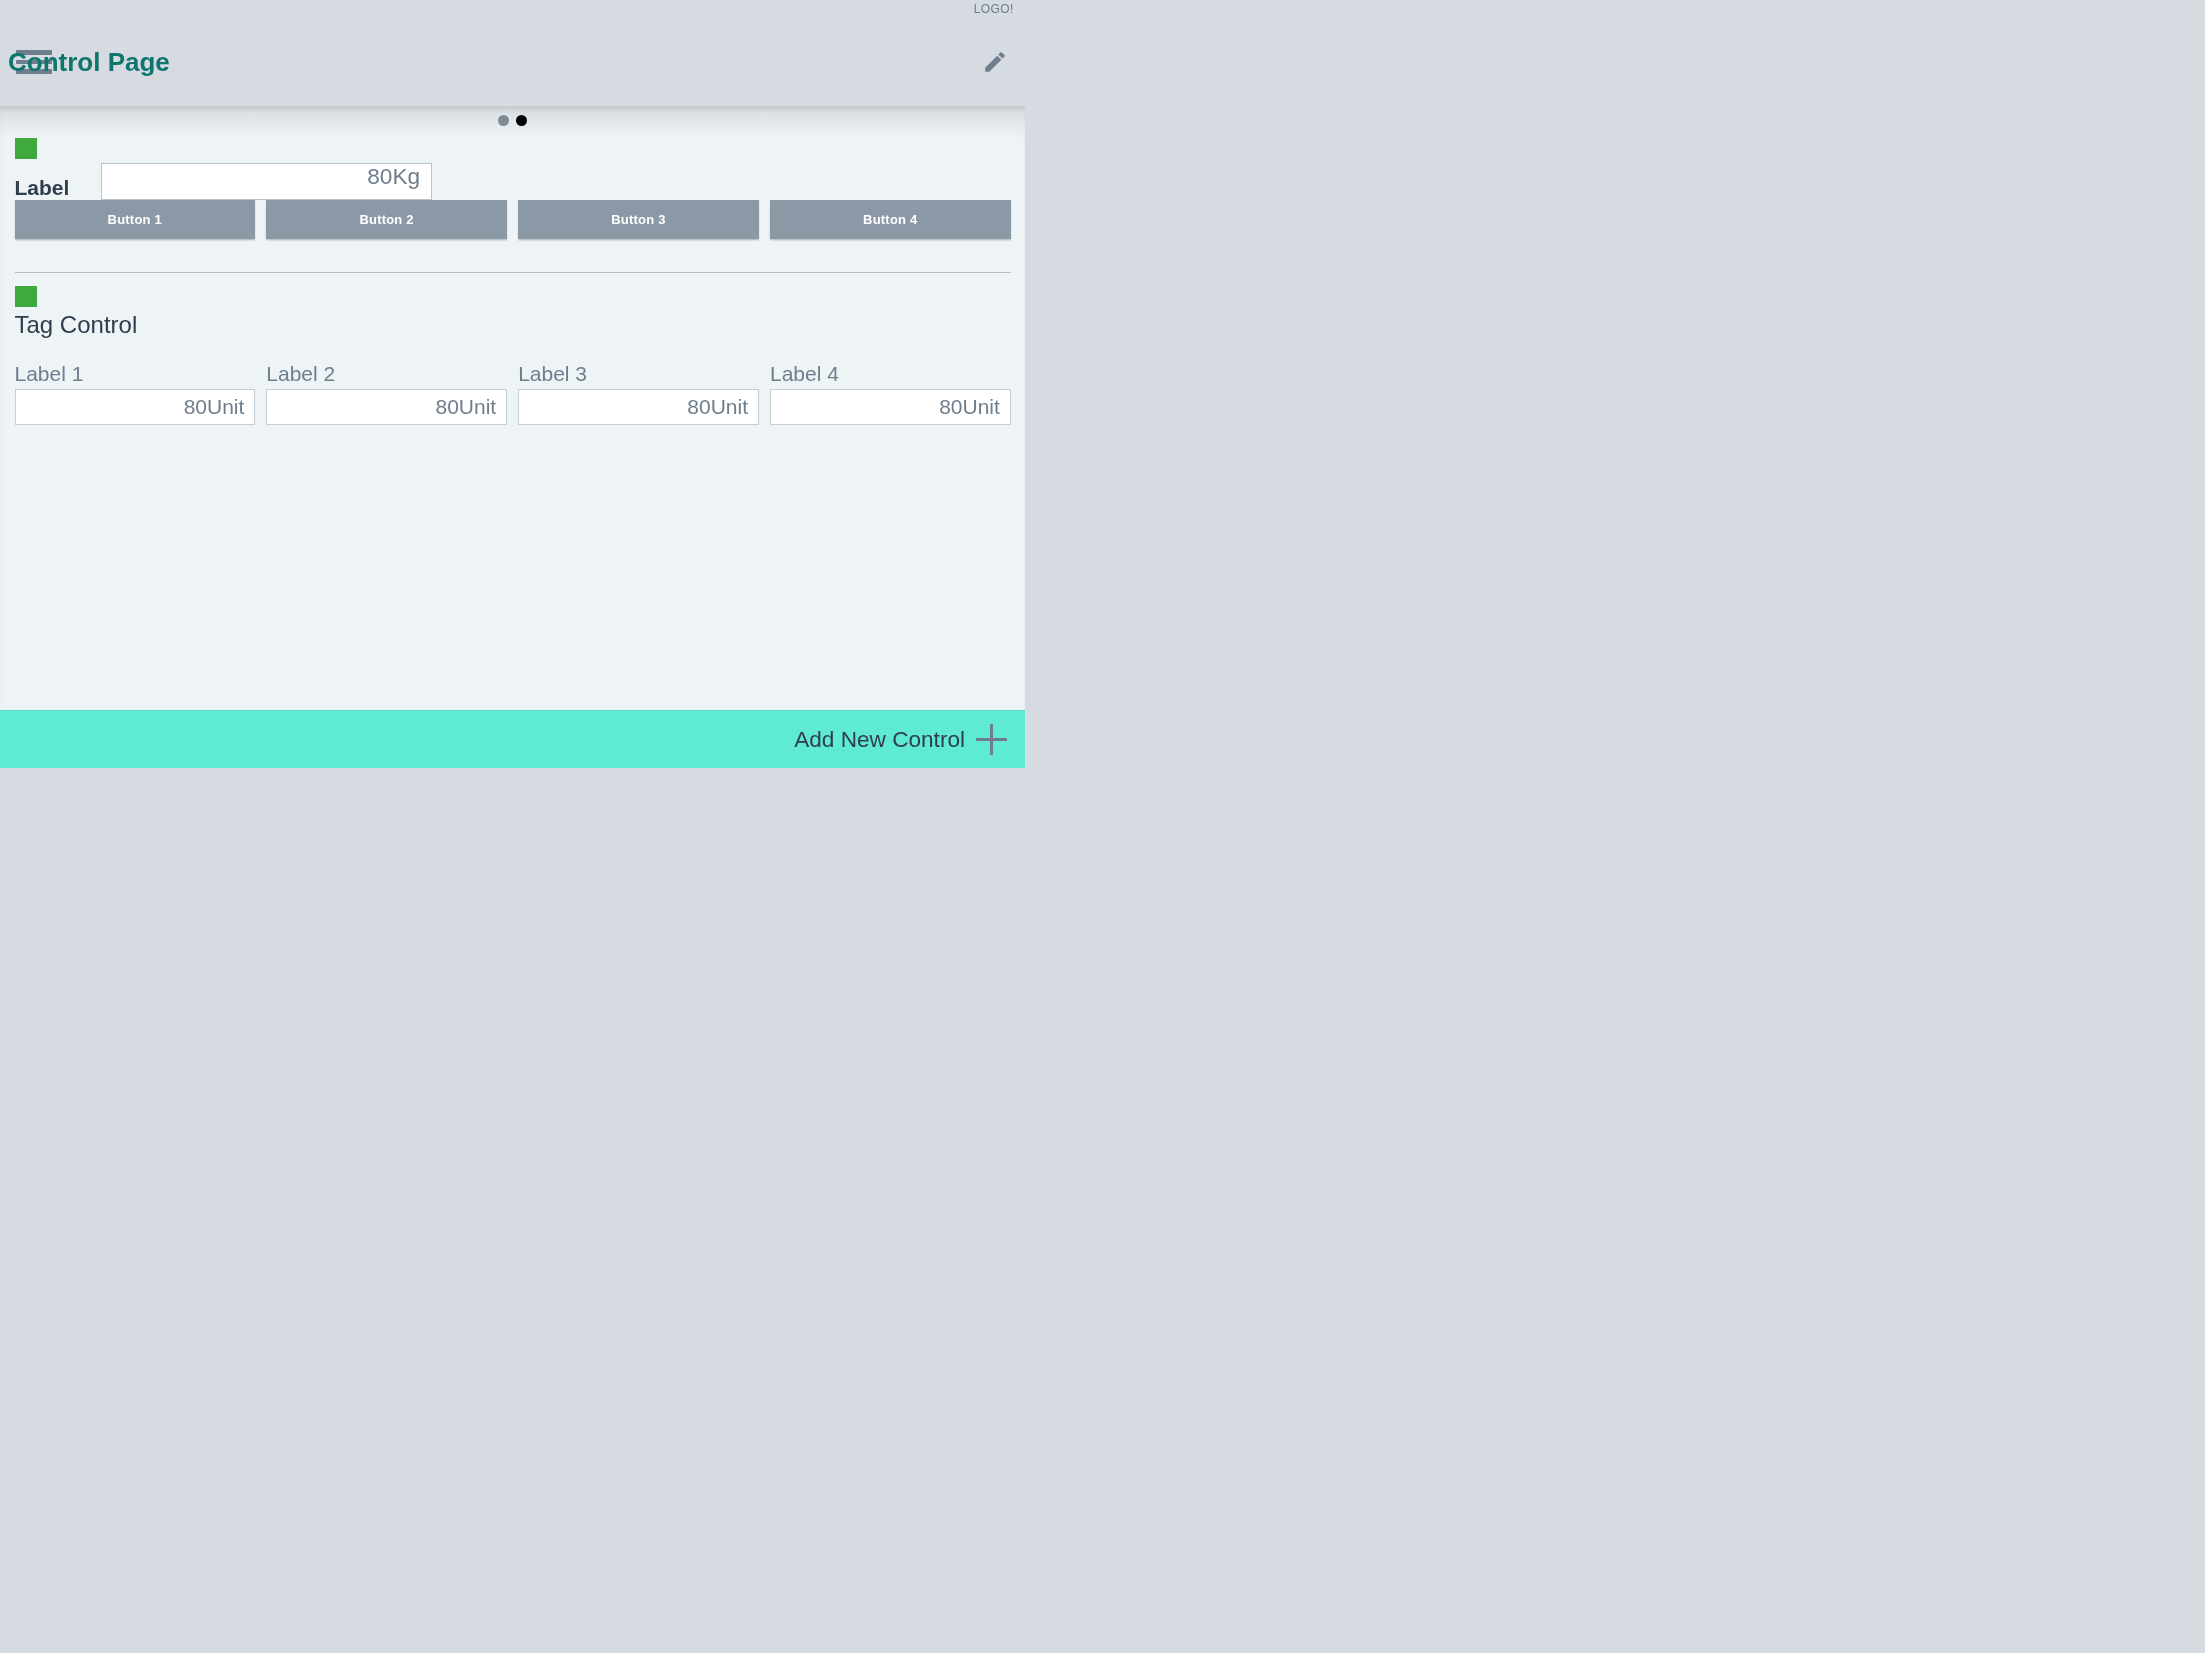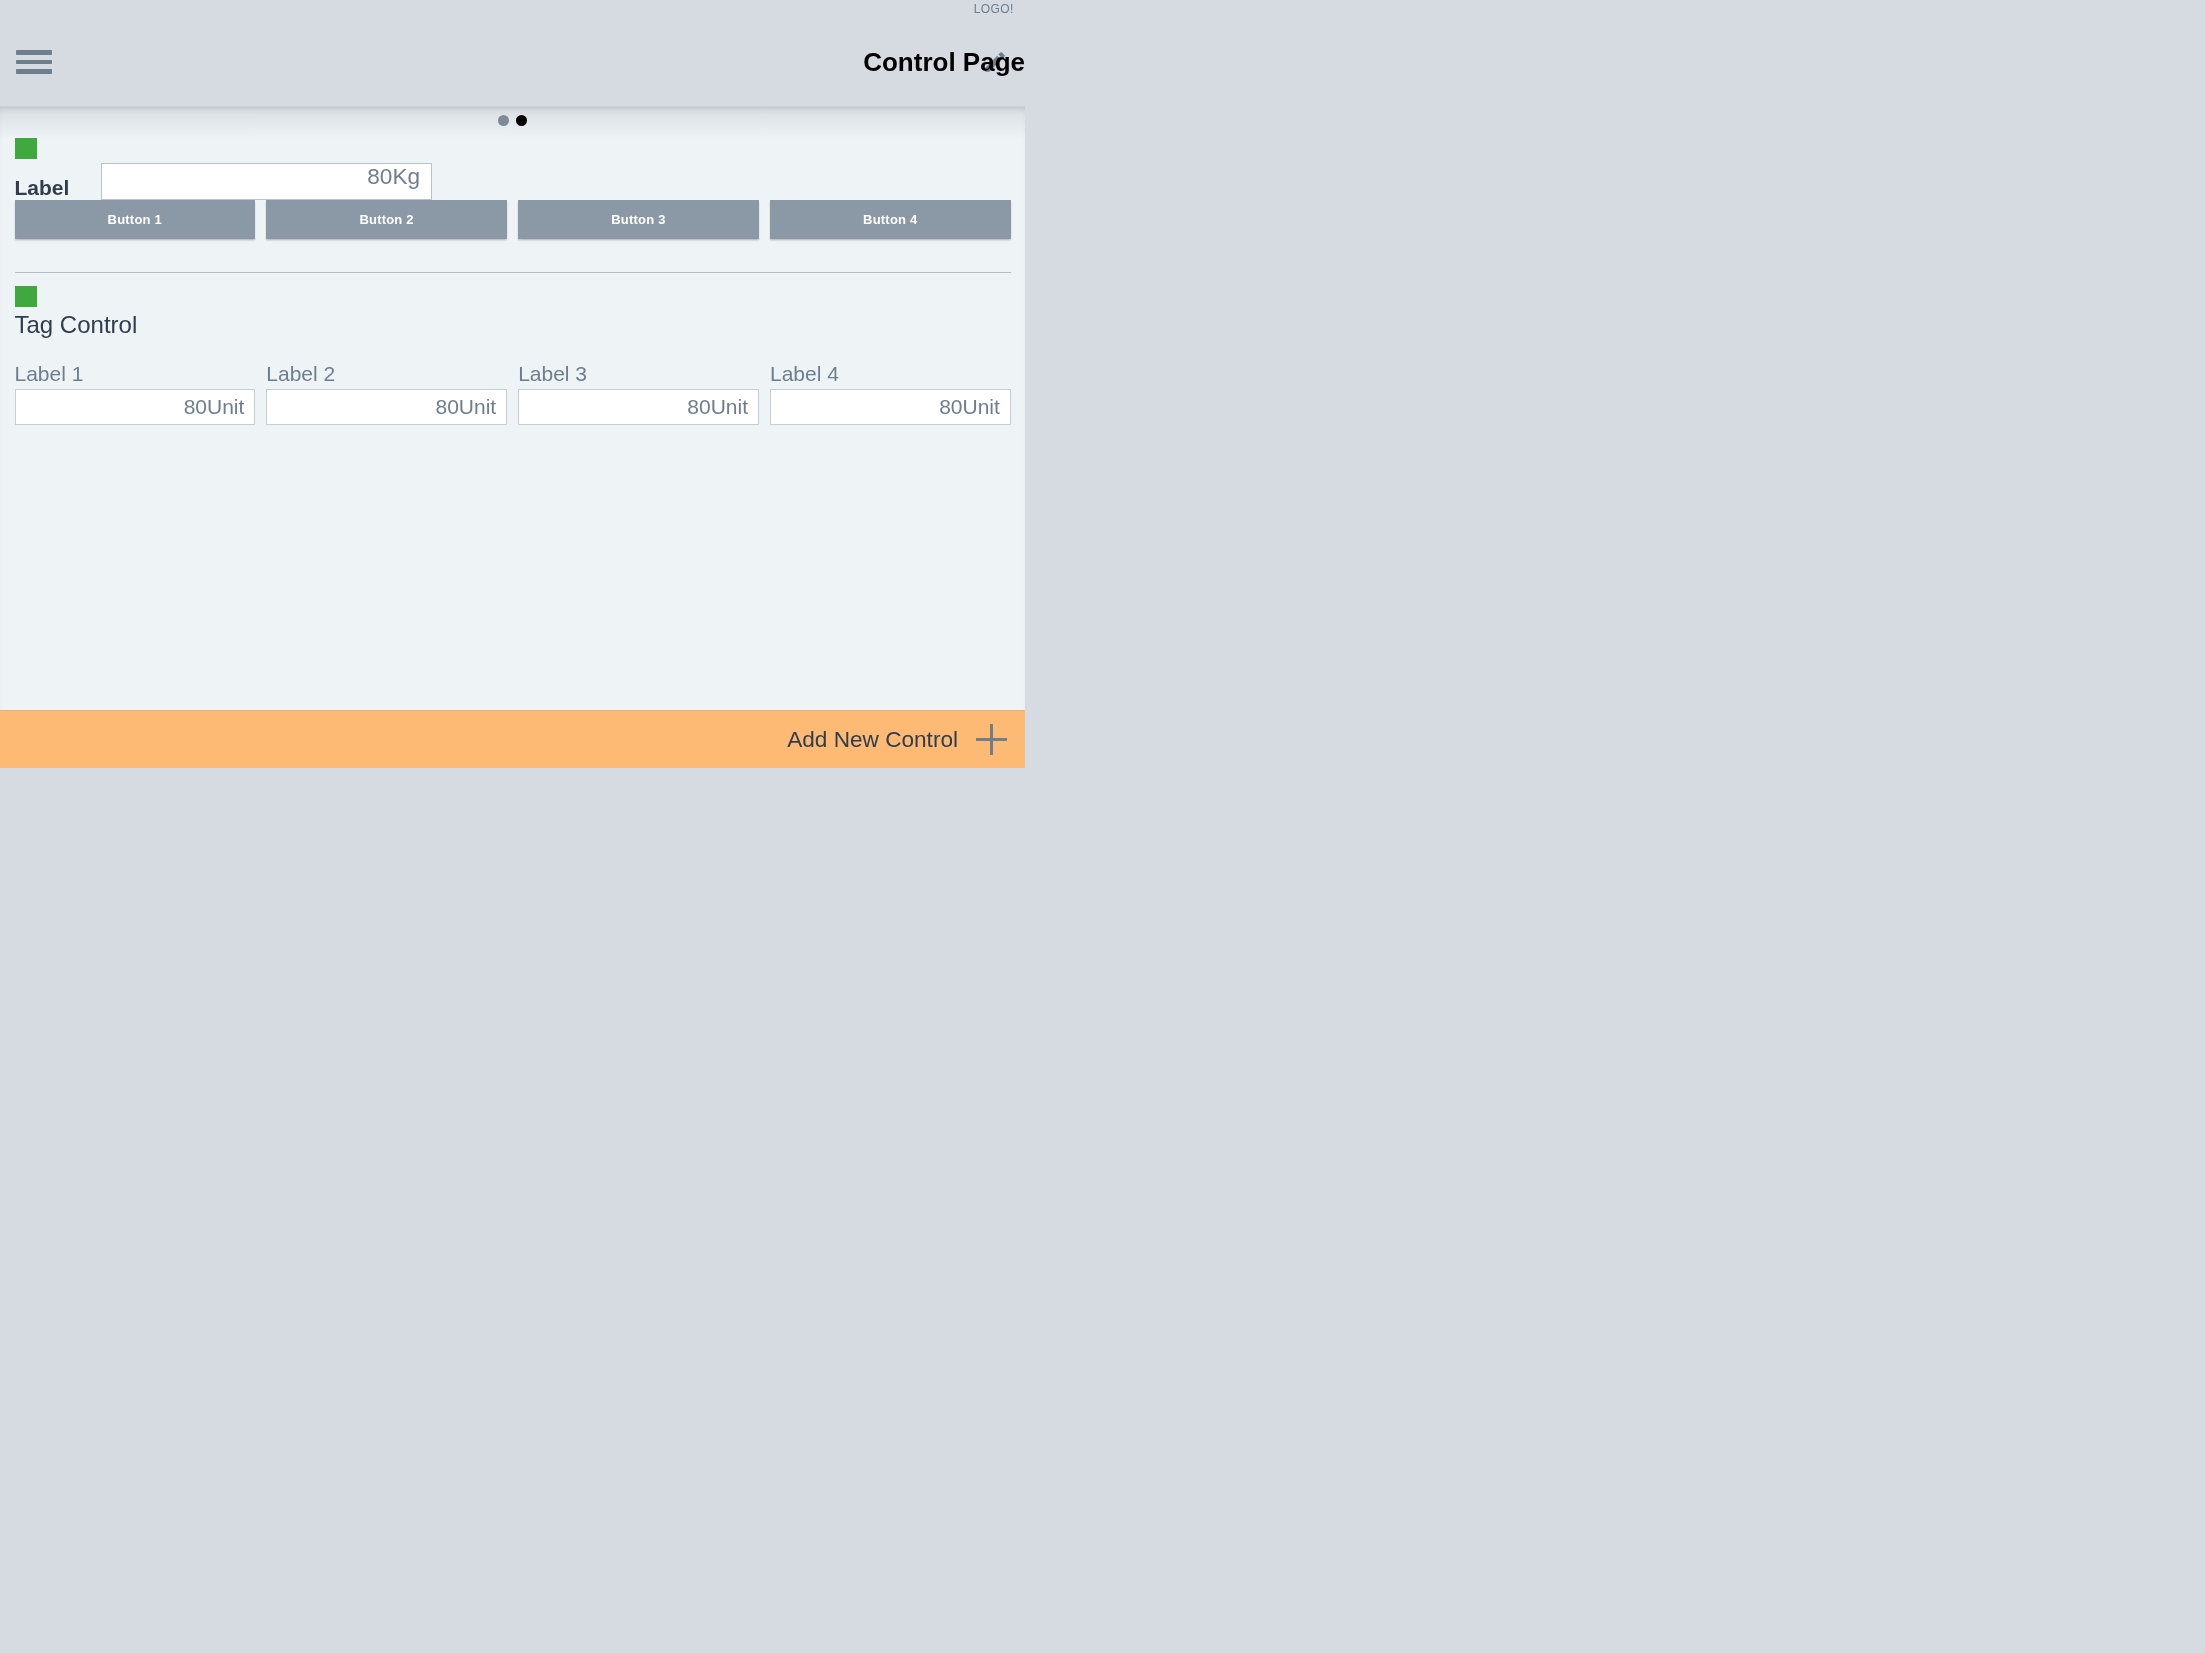--- a/index.html
+++ b/index.html
@@ -34,25 +34,25 @@
   }
   .hamburger {
     width: 36px; height: 36px;
     display: flex; flex-direction: column; justify-content: center; gap: 4.8px;
     cursor: pointer;
   }
   .hamburger span {
     display: block; height: 4.8px; width: 36px; background: #6e7e8d; border-radius: 0.8px;
   }
   .header-title {
-    position: absolute; left: 14px; right: 0;
-    text-align: right;
+    position: absolute; left: 8px; right: 0;
+    text-align: left;
     font-size: 26px;
     font-weight: 700;
-    color: #000000;
+    color: #0f766e;
     pointer-events: none;
   }
   .header-edit {
     margin-left: auto;
     width: 29px; height: 29px;
     display: flex; align-items: center; justify-content: center;
     cursor: pointer;
   }
   .header-edit svg { width: 26px; height: 26px; fill: #6e7e8d; }
 
@@ -110,23 +110,23 @@
   }
   .tag-col { flex: 1; display: flex; flex-direction: column; }
   .tag-label { font-size: 21px; color: #6e7e8d; margin-bottom: 3.2px; }
   .tag-box {
     height: 36px; background: #fff; border: 0.8px solid #c5ced6;
     display: flex; align-items: center; justify-content: flex-end;
     padding: 0 9.7px; font-size: 21px; color: #6e7e8d;
   }
 
   .footer {
-    height: 58px; background: #fdba74;
+    height: 58px; background: #5eead4;
     display: flex; align-items: center; justify-content: flex-end;
-    padding: 0 18px; gap: 18px;
+    padding: 0 18px; gap: 11px;
     border-top: 0.8px solid rgba(0,0,0,0.05);
   }
   .footer-label { font-size: 22.6px; color: #2f3d4c; }
   .plus-icon { width: 31px; height: 31px; position: relative; cursor: pointer; }
   .plus-icon::before, .plus-icon::after {
     content: ""; position: absolute; background: #6e7e8d;
   }
   .plus-icon::before { left: 13.7px; top: 0; width: 3.2px; height: 31px; }
   .plus-icon::after  { top: 13.7px; left: 0; height: 3.2px; width: 31px; }
 </style>

